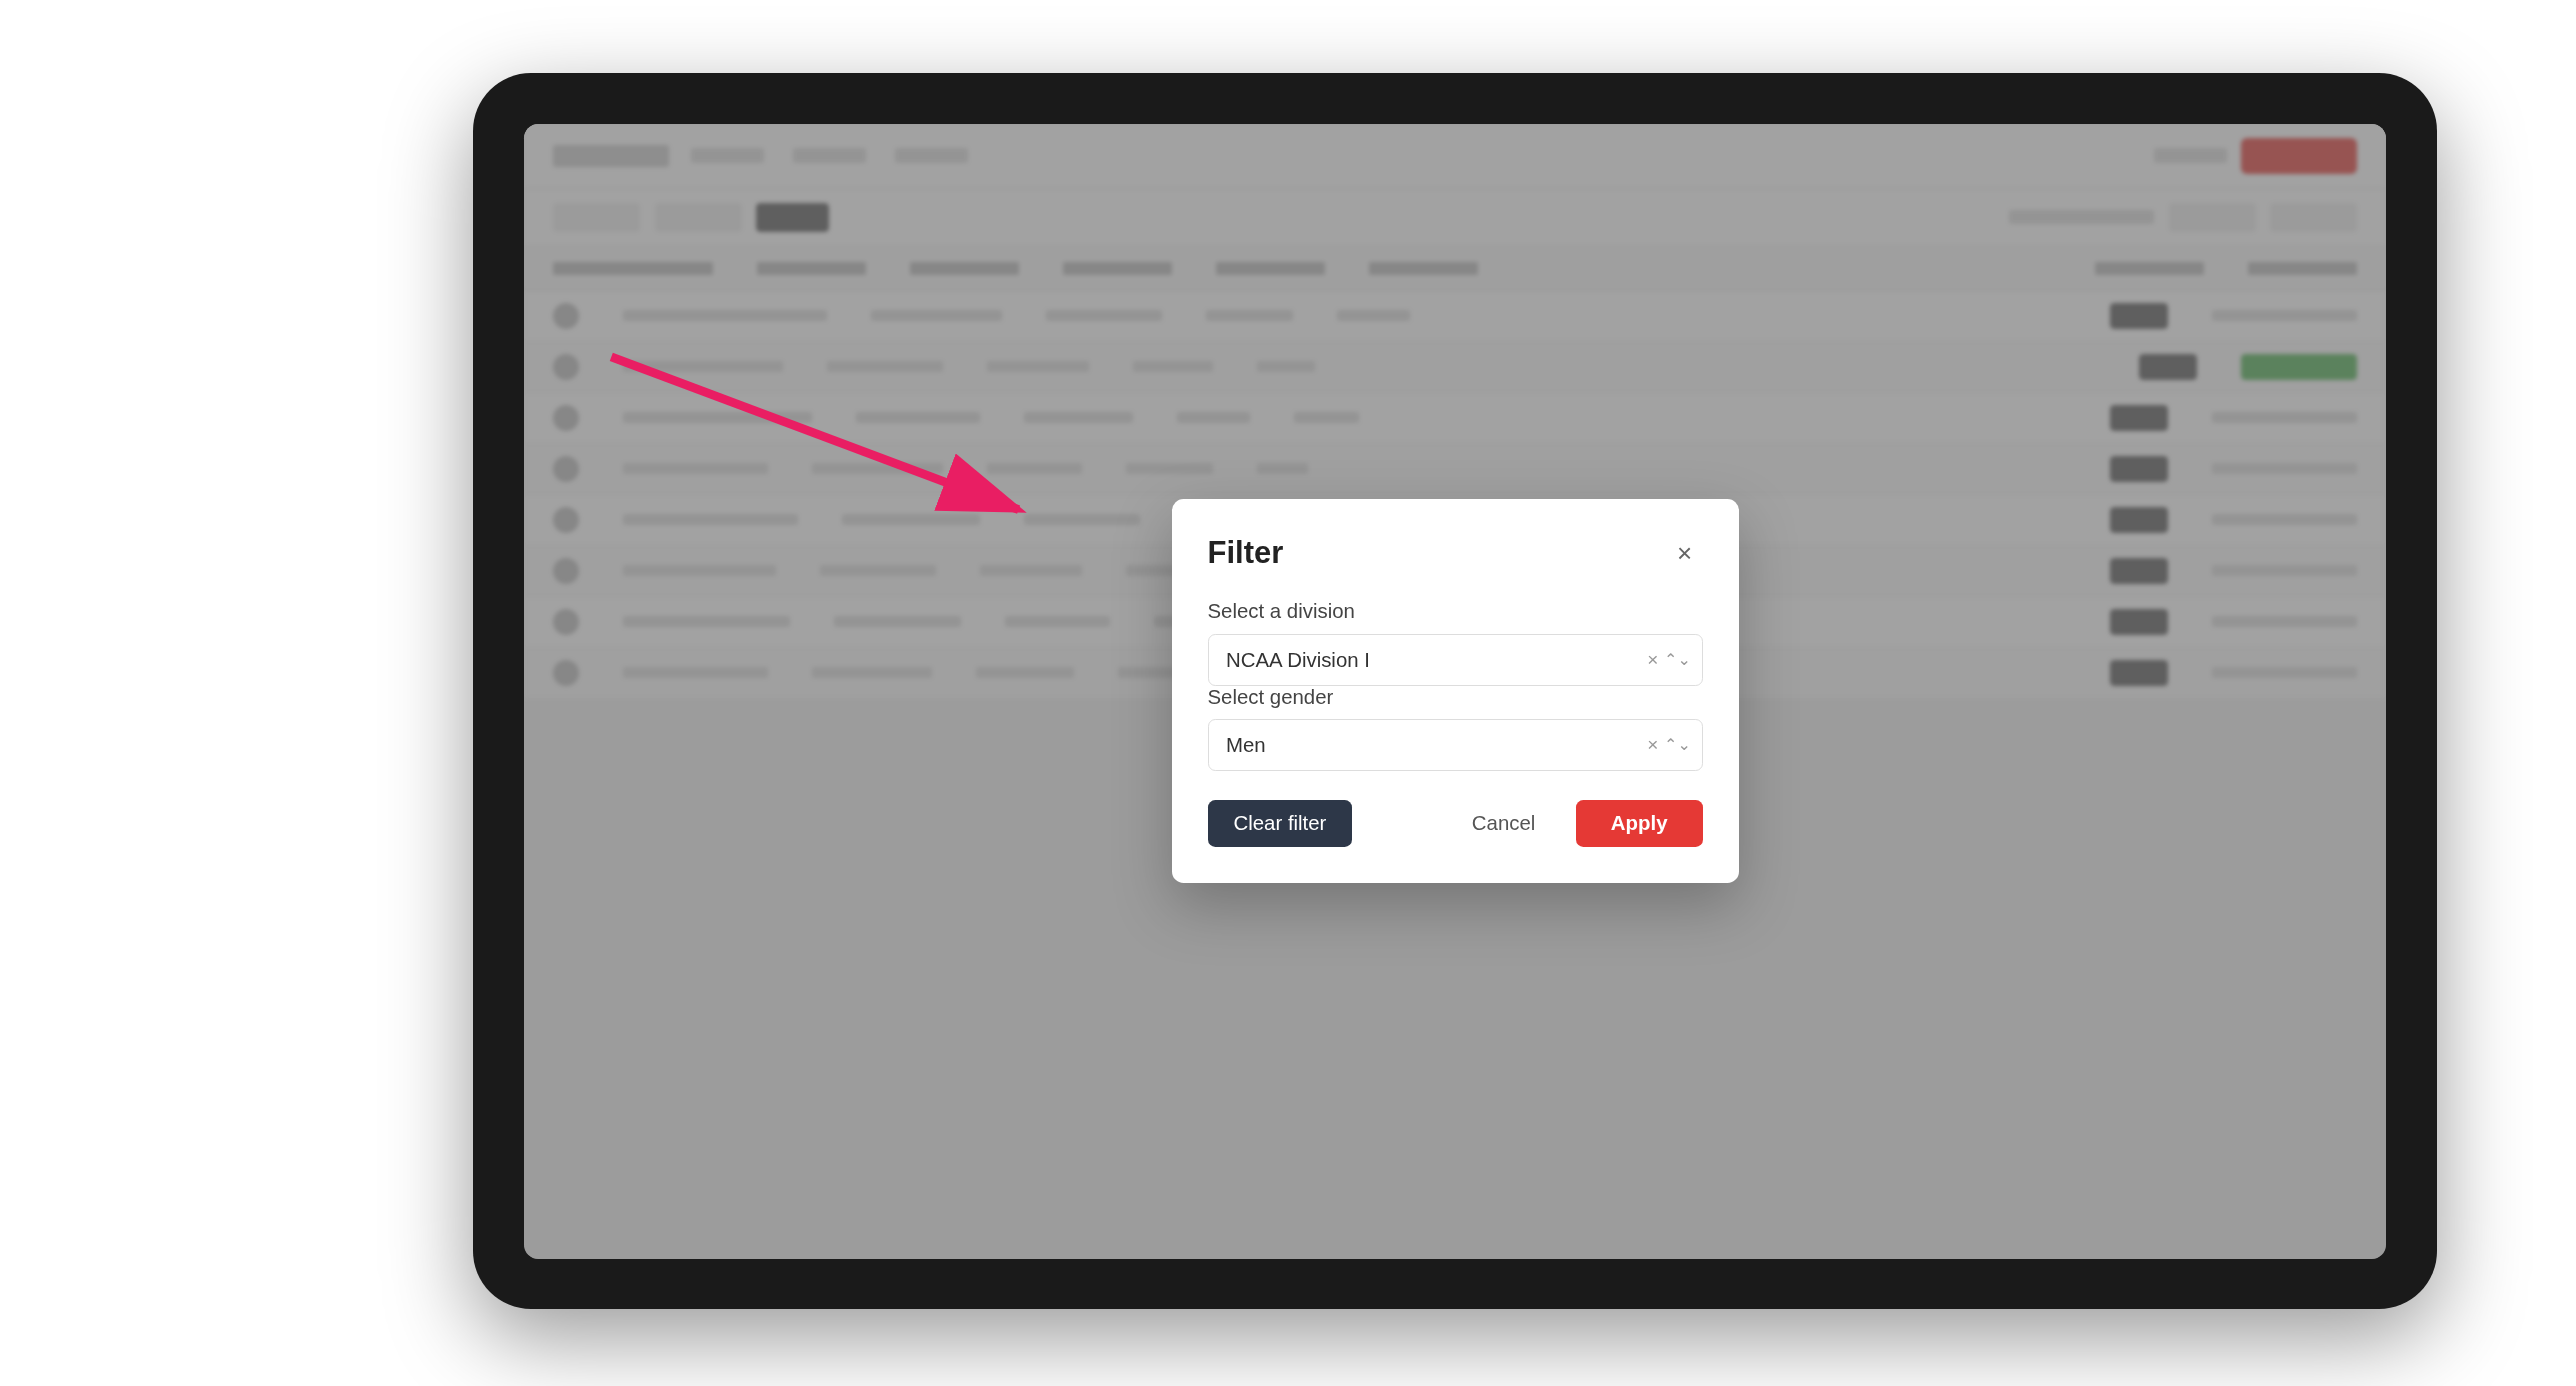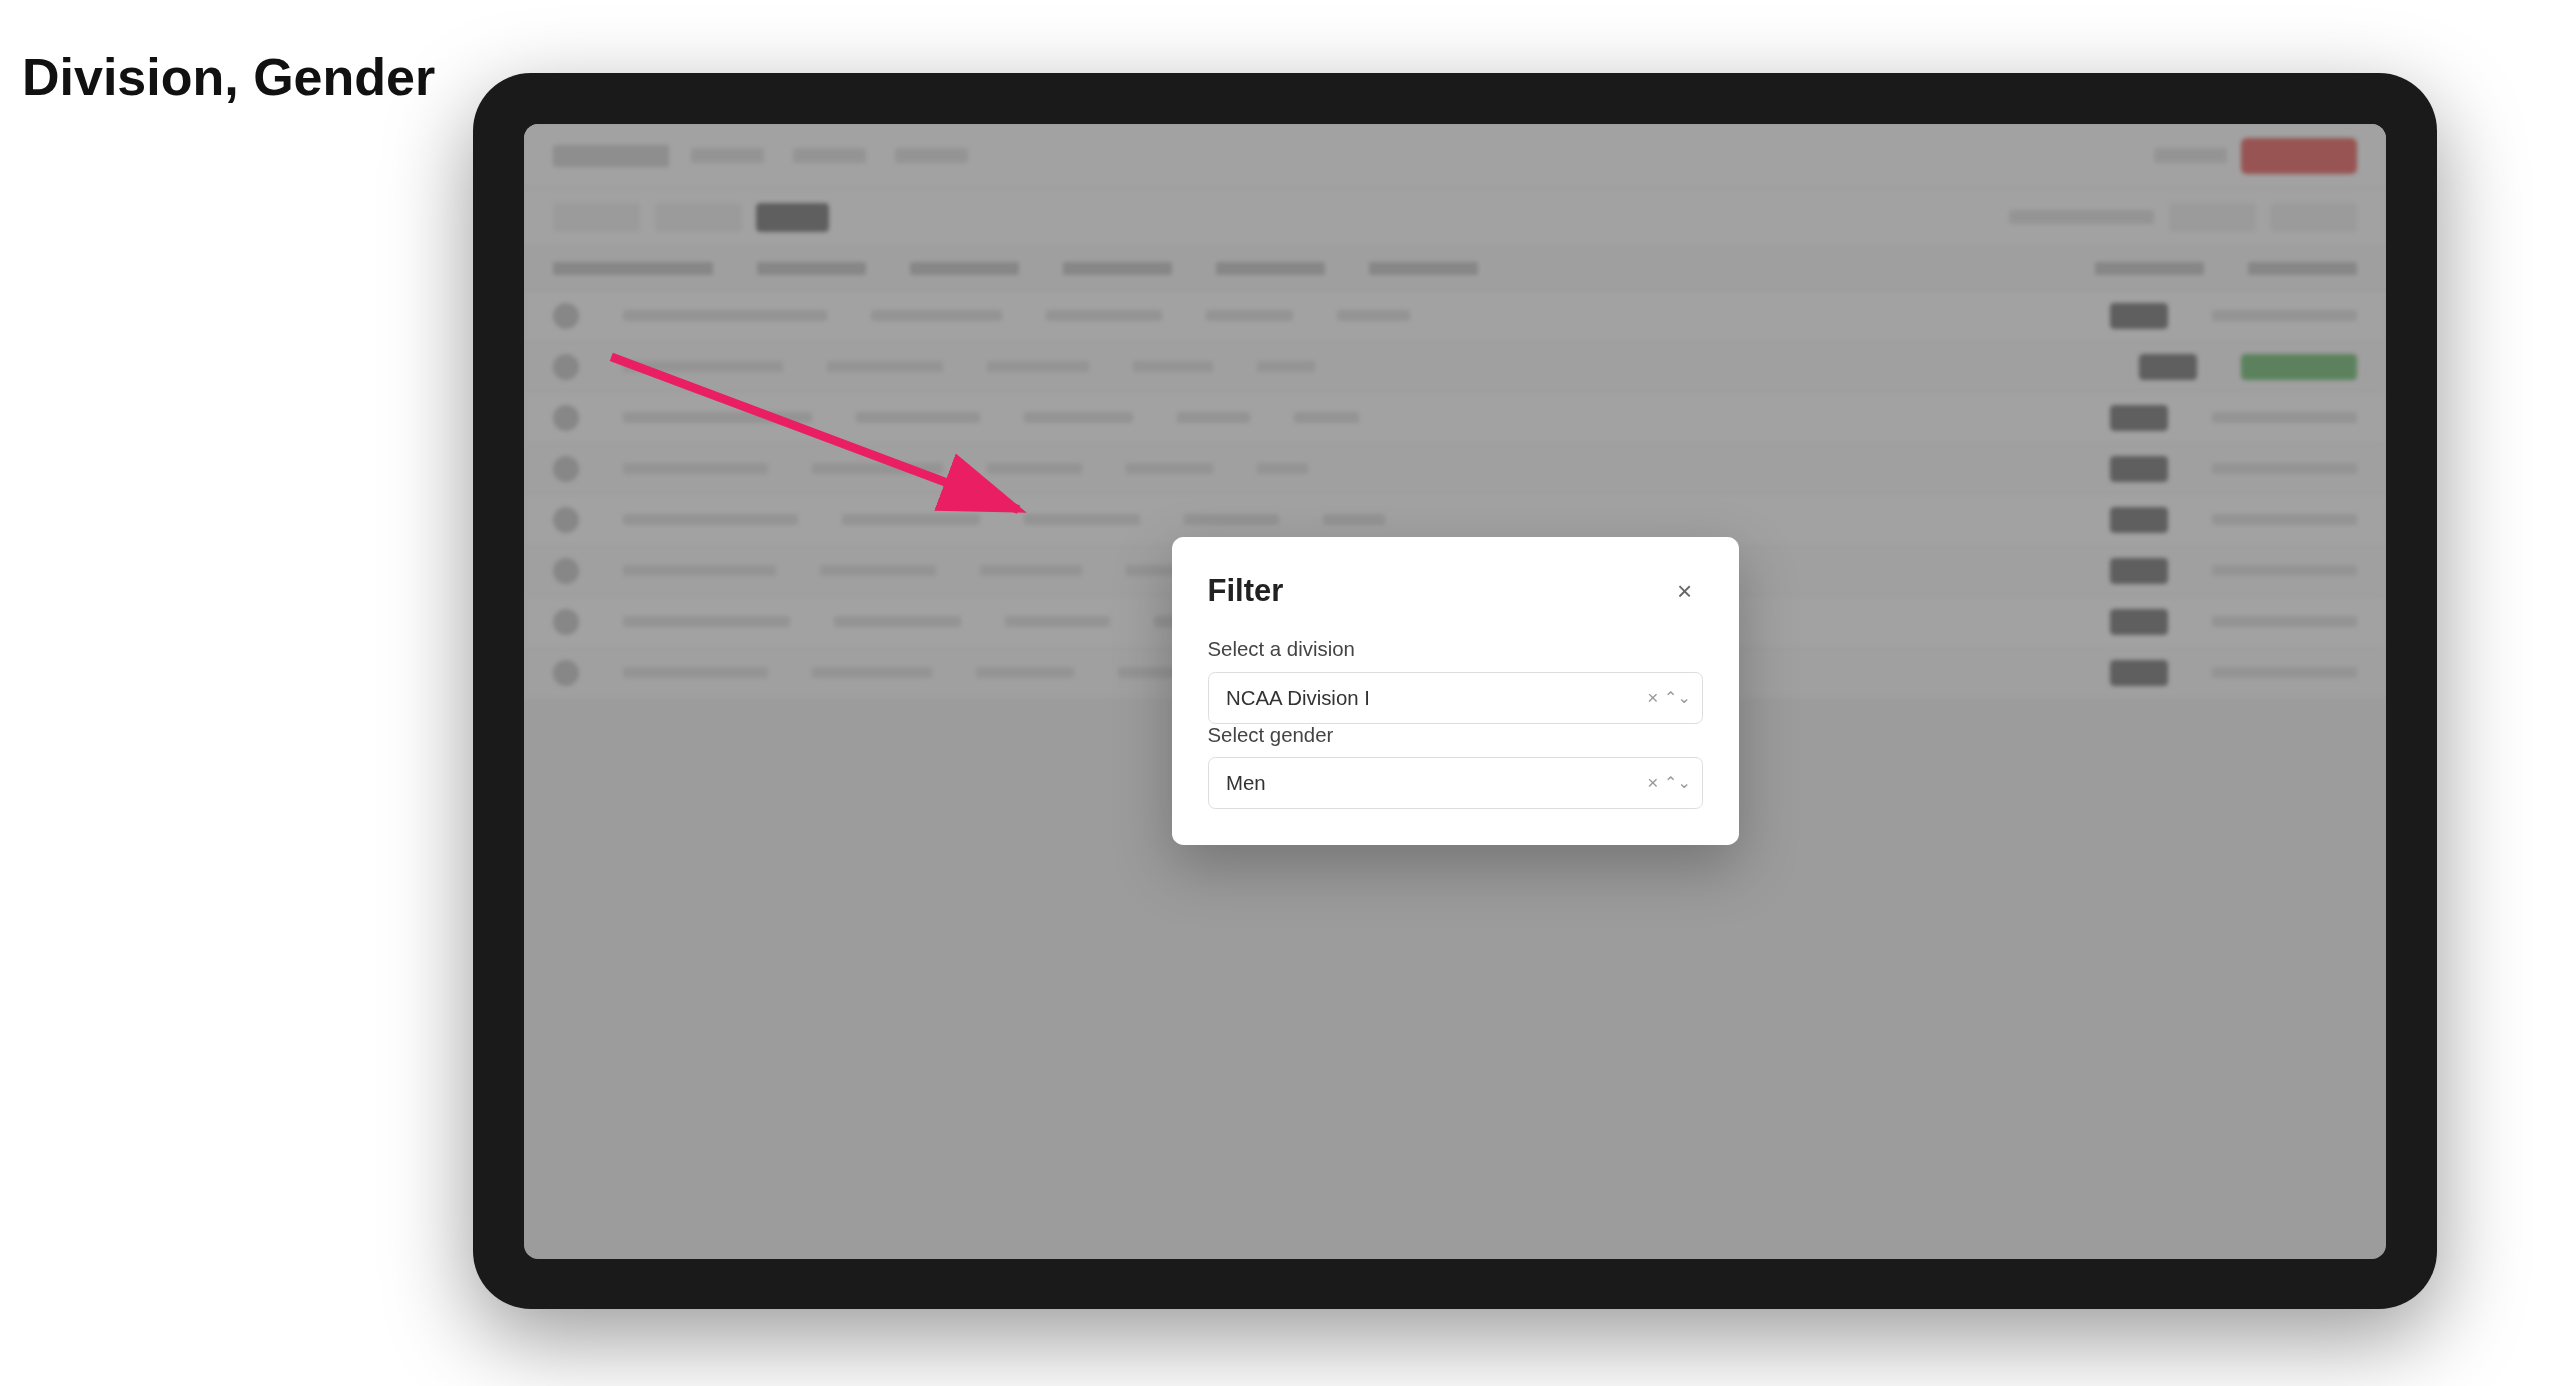--- a/index.html
+++ b/index.html
@@ -354,21 +354,20 @@
       width: 100%;
       height: 100%;
       pointer-events: none;
       z-index: 20;
     }
   </style>
 </head>
 <body>
 
 <div class="instruction-text">
-  <div><span class="bold">Division, Gender</span></div>
 </div>
 
 <div class="tablet-frame">
   <div class="tablet-screen">
 
     <div class="bg-content">
       <div class="bg-header">
         <div class="bg-header-logo"></div>
         <div class="bg-header-nav">
           <div class="bg-header-nav-item"></div>
@@ -509,20 +508,27 @@
               <option>Men</option>
             </select>
             <div class="select-icons">
               <span class="select-clear">×</span>
               <span class="select-arrow">⌃⌄</span>
             </div>
           </div>
         </div>
 
 
+        <div class="modal-footer">
+          <button class="btn-clear">Clear filter</button>
+          <div class="modal-footer-right">
+            <button class="btn-cancel">Cancel</button>
+            <button class="btn-apply">Apply</button>
+          </div>
+        </div>
 
       </div>
     </div>
 
     <svg class="arrow-svg" viewBox="0 0 2560 1560" xmlns="http://www.w3.org/2000/svg">
 
       <defs>
         <marker id="arrowhead" markerWidth="10" markerHeight="7" refX="9" refY="3.5" orient="auto">
           <polygon points="0 0, 10 3.5, 0 7" fill="#e91e63"></polygon>
         </marker>

